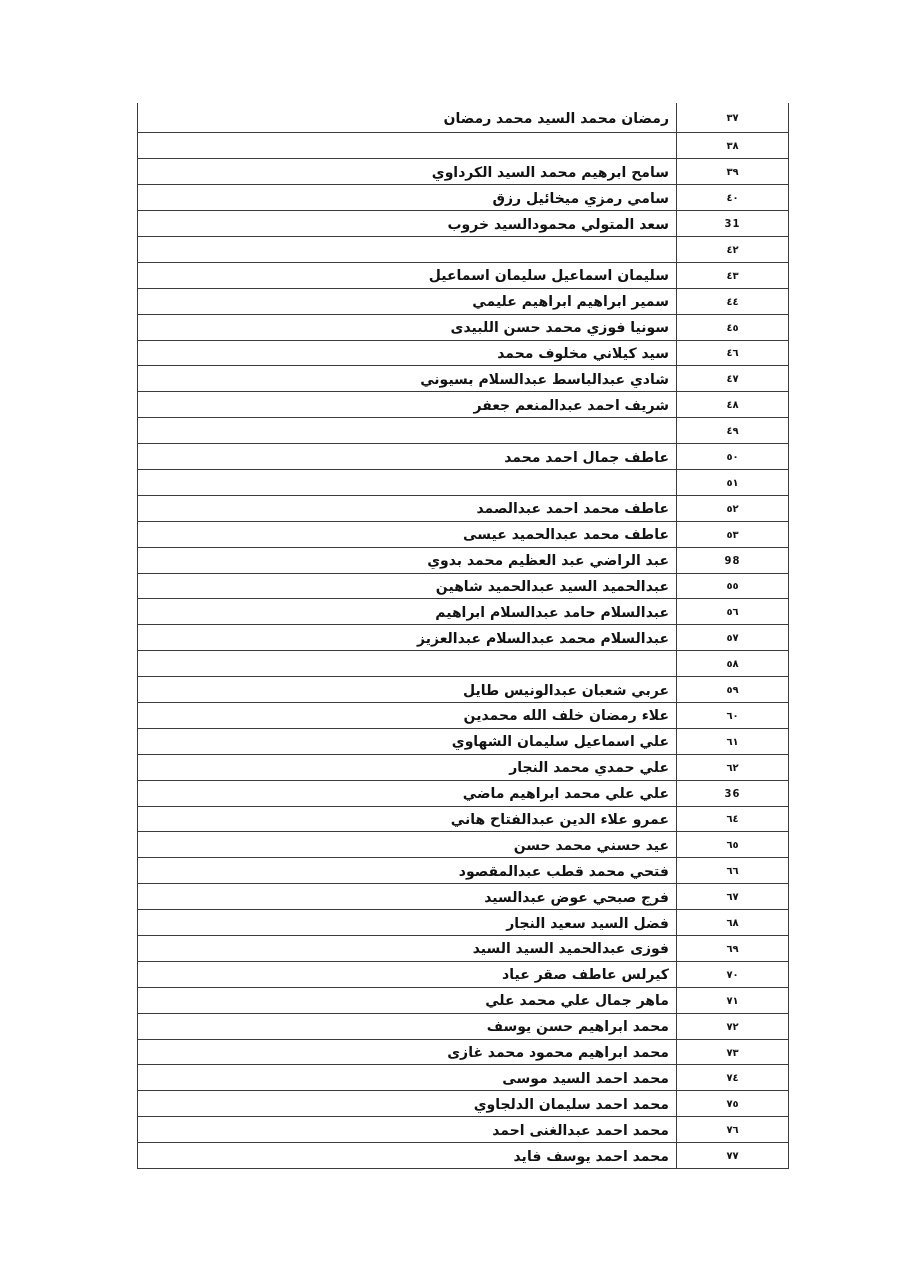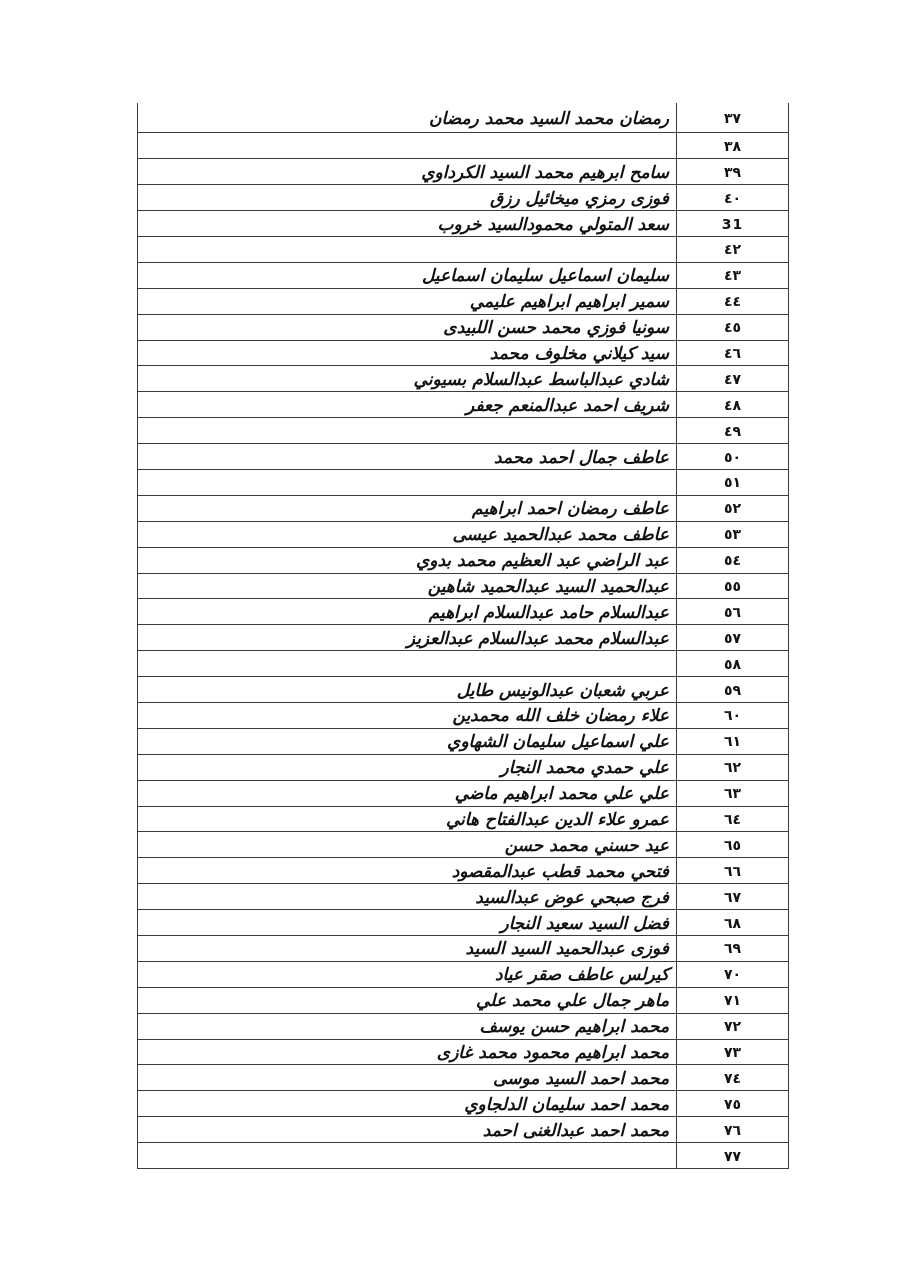--- a/index.html
+++ b/index.html
@@ -42,50 +42,49 @@
     box-sizing: border-box;
     color: #121212;
     font-weight: bold;
     overflow: hidden;
     white-space: nowrap;
   }
   .cell.num {
     width: 112px;
     justify-content: center;
     border-left: 1px solid #3c3c3c;  
-    font-size: 14px;
+    font-size: 10px;
     letter-spacing: 1px;
   }
   .cell.name {
     flex: 1;
     justify-content: flex-start;     
     padding: 0 7px;
-    font-size: 17px;
-    font-style: italic;
+    font-size: 14px;
   }
 </style>
 </head>
 <body>
 
 <div class="page">
   <div class="names-table">
       <div class="row first">
         <div class="cell num">٣٧</div>
         <div class="cell name">رمضان محمد السيد محمد رمضان</div>
       </div>
       <div class="row">
         <div class="cell num">٣٨</div>
       </div>
       <div class="row">
         <div class="cell num">٣٩</div>
         <div class="cell name">سامح ابرهيم محمد السيد الكرداوي</div>
       </div>
       <div class="row">
         <div class="cell num">٤٠</div>
-        <div class="cell name">فوزى رمزي ميخائيل رزق</div>
+        <div class="cell name">سامي رمزي ميخائيل رزق</div>
       </div>
       <div class="row">
         <div class="cell num">31</div>
         <div class="cell name">سعد المتولي محمودالسيد خروب</div>
       </div>
       <div class="row">
         <div class="cell num">٤٢</div>
       </div>
       <div class="row">
         <div class="cell num">٤٣</div>
@@ -116,28 +115,28 @@
       </div>
       <div class="row">
         <div class="cell num">٥٠</div>
         <div class="cell name">عاطف جمال احمد محمد</div>
       </div>
       <div class="row">
         <div class="cell num">٥١</div>
       </div>
       <div class="row">
         <div class="cell num">٥٢</div>
-        <div class="cell name">عاطف رمضان احمد ابراهيم</div>
+        <div class="cell name">عاطف محمد احمد عبدالصمد</div>
       </div>
       <div class="row">
         <div class="cell num">٥٣</div>
         <div class="cell name">عاطف محمد عبدالحميد عيسى</div>
       </div>
       <div class="row">
-        <div class="cell num">٥٤</div>
+        <div class="cell num">98</div>
         <div class="cell name">عبد الراضي عبد العظيم محمد بدوي</div>
       </div>
       <div class="row">
         <div class="cell num">٥٥</div>
         <div class="cell name">عبدالحميد السيد عبدالحميد شاهين</div>
       </div>
       <div class="row">
         <div class="cell num">٥٦</div>
         <div class="cell name">عبدالسلام حامد عبدالسلام ابراهيم</div>
       </div>
@@ -158,21 +157,21 @@
       </div>
       <div class="row">
         <div class="cell num">٦١</div>
         <div class="cell name">علي اسماعيل سليمان الشهاوي</div>
       </div>
       <div class="row">
         <div class="cell num">٦٢</div>
         <div class="cell name">علي حمدي محمد النجار</div>
       </div>
       <div class="row">
-        <div class="cell num">٦٣</div>
+        <div class="cell num">36</div>
         <div class="cell name">علي علي محمد ابراهيم ماضي</div>
       </div>
       <div class="row">
         <div class="cell num">٦٤</div>
         <div class="cell name">عمرو علاء الدين عبدالفتاح هاني</div>
       </div>
       <div class="row">
         <div class="cell num">٦٥</div>
         <div class="cell name">عيد حسني محمد حسن</div>
       </div>
@@ -215,15 +214,16 @@
       <div class="row">
         <div class="cell num">٧٥</div>
         <div class="cell name">محمد احمد سليمان الدلجاوي</div>
       </div>
       <div class="row">
         <div class="cell num">٧٦</div>
         <div class="cell name">محمد احمد عبدالغنى احمد</div>
       </div>
       <div class="row">
         <div class="cell num">٧٧</div>
+        <div class="cell name">محمد احمد يوسف فايد</div>
       </div>
     </div>
 </div>
 
 </body></html>

